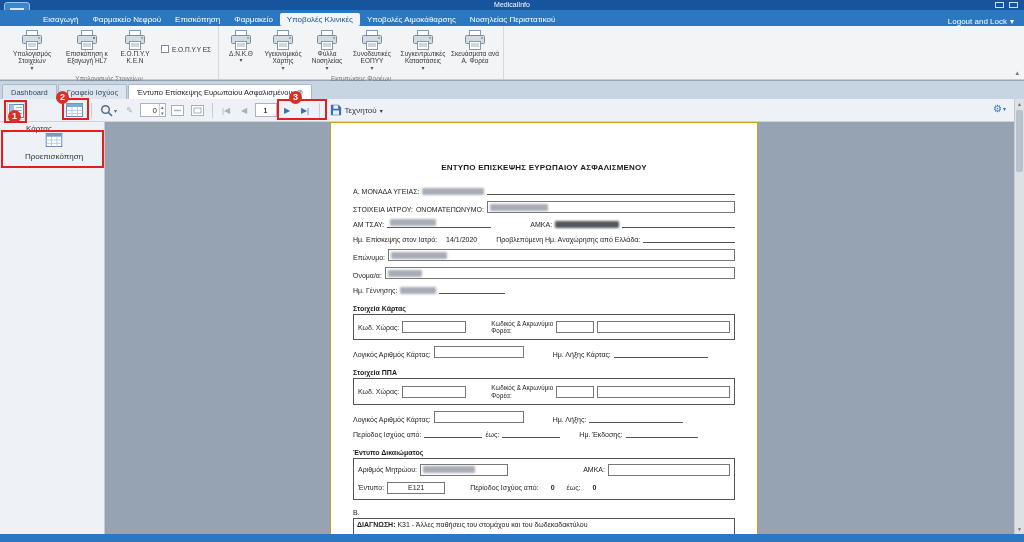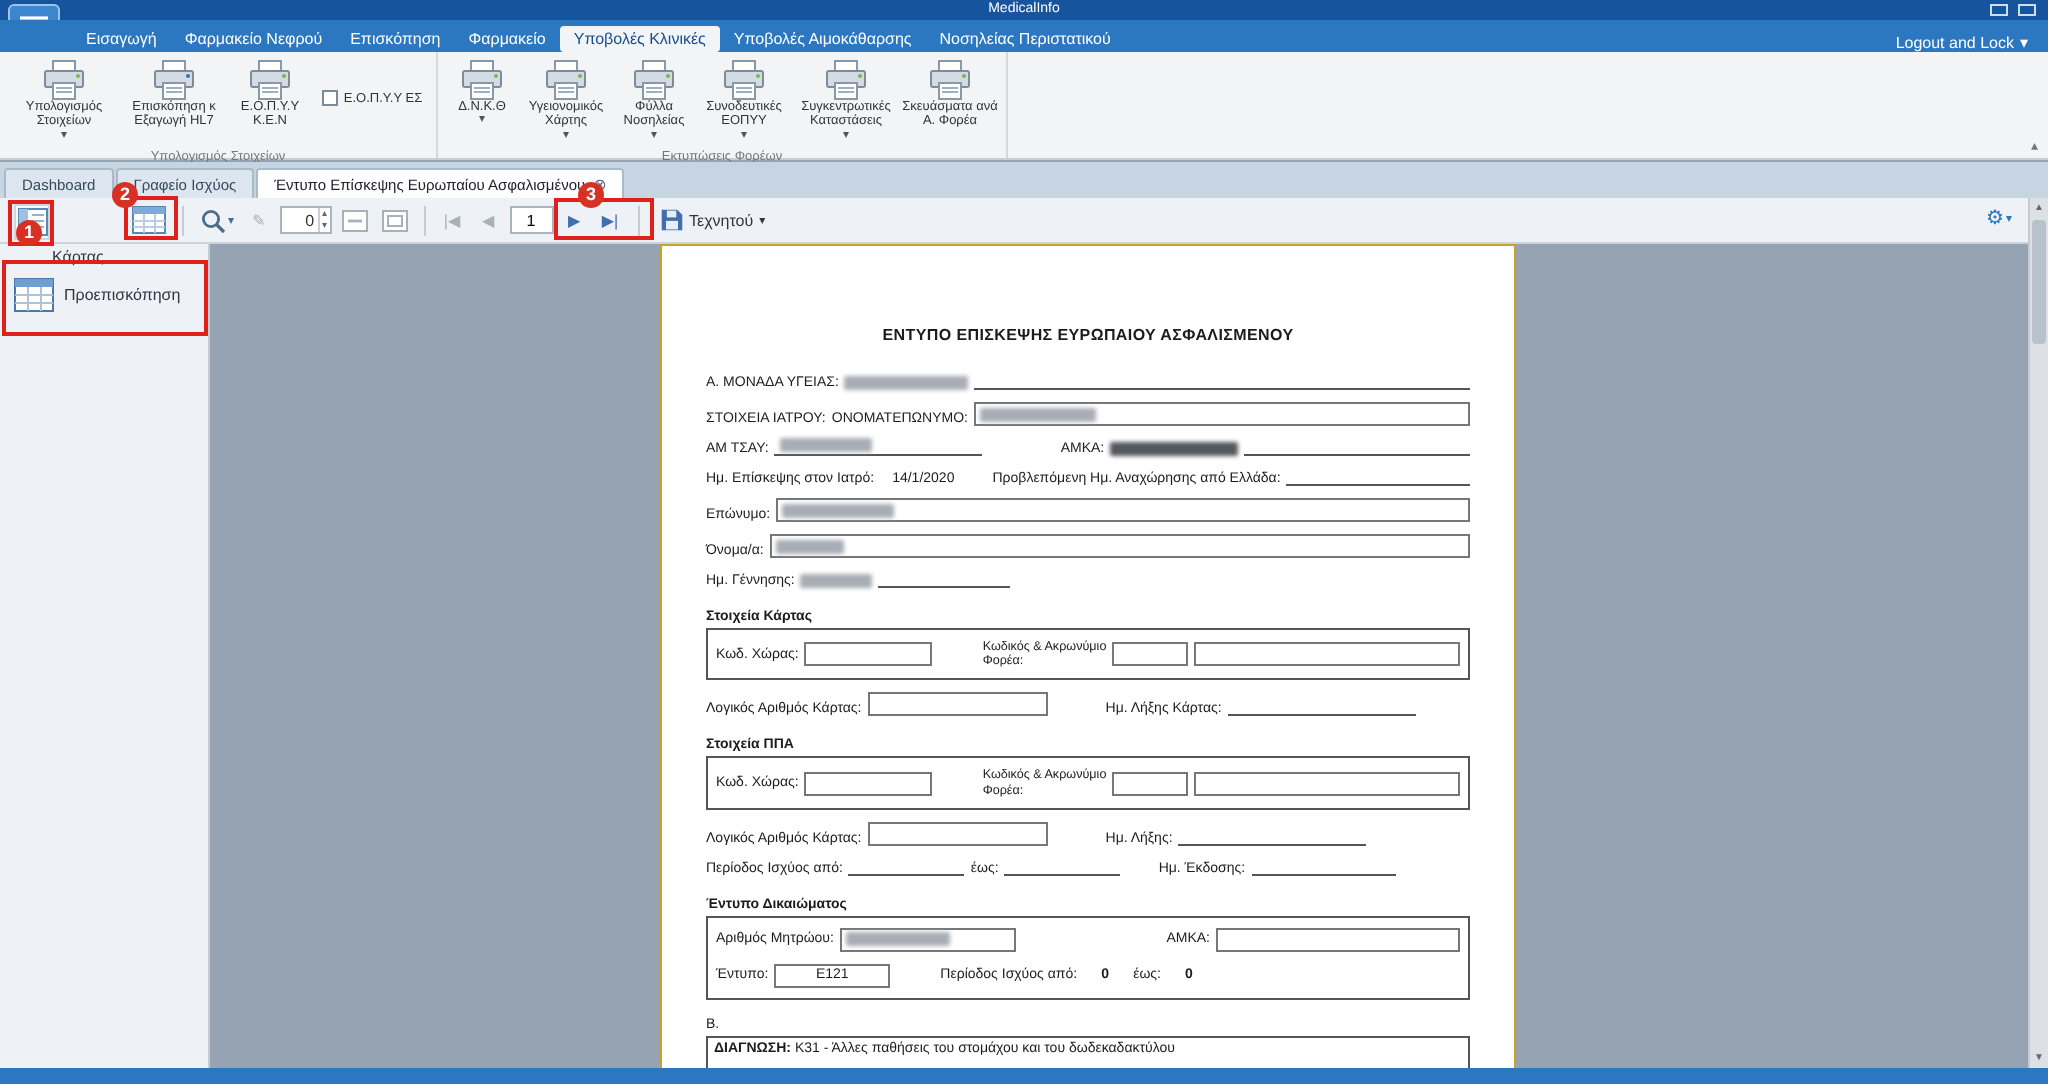--- a/index.html
+++ b/index.html
@@ -61,21 +61,21 @@
                font-size:8px; font-family:"Liberation Sans",sans-serif; }
   .export-btn { display:flex; align-items:center; gap:3px; font-size:8px; color:#334; padding:2px 4px; }
   .settings { position:absolute; right:8px; top:4px; font-size:10px; color:#2b77c0; display:flex; gap:1px; align-items:center; }
   .settings .caret { font-size:6px; }
 
   
   .sidebar { position:absolute; left:0; top:122px; width:105px; bottom:8px; background:#eef1f5;
              border-right:1px solid #c5cbd2; font-size:8px; color:#334; }
   .filters-label { position:absolute; left:26px; top:2px; }
   .preview-item { position:absolute; left:3px; top:11px; width:98px; height:28px; display:flex;
-                  align-items:center; gap:5px; padding-left:4px; }
+                  align-items:center; gap:5px; padding-left:4px;flex-direction:column; }
   .filter-btn { position:absolute; left:7px; top:102px; width:18px; height:18px; display:flex;
                 align-items:center; justify-content:center; background:#f6f8fa; border:1px solid #cdd5dd; }
 
   
   .docarea { position:absolute; left:106px; top:122px; right:10px; bottom:8px; background:#96a3b3; overflow:hidden; }
   .page { position:absolute; left:224px; top:0; width:428px; bottom:-6px; background:#fff;
           border:1px solid #c9a227; padding:40px 22px 8px; font-size:7px; color:#1c1c1c; }
   .doc-title { text-align:center; font-weight:bold; font-size:8px; letter-spacing:.2px; margin-bottom:14px; }
   .frow { display:flex; align-items:flex-end; margin-top:6px; gap:3px; white-space:nowrap; }
   .uline { border-bottom:1px solid #555; height:9px; display:inline-block; }

